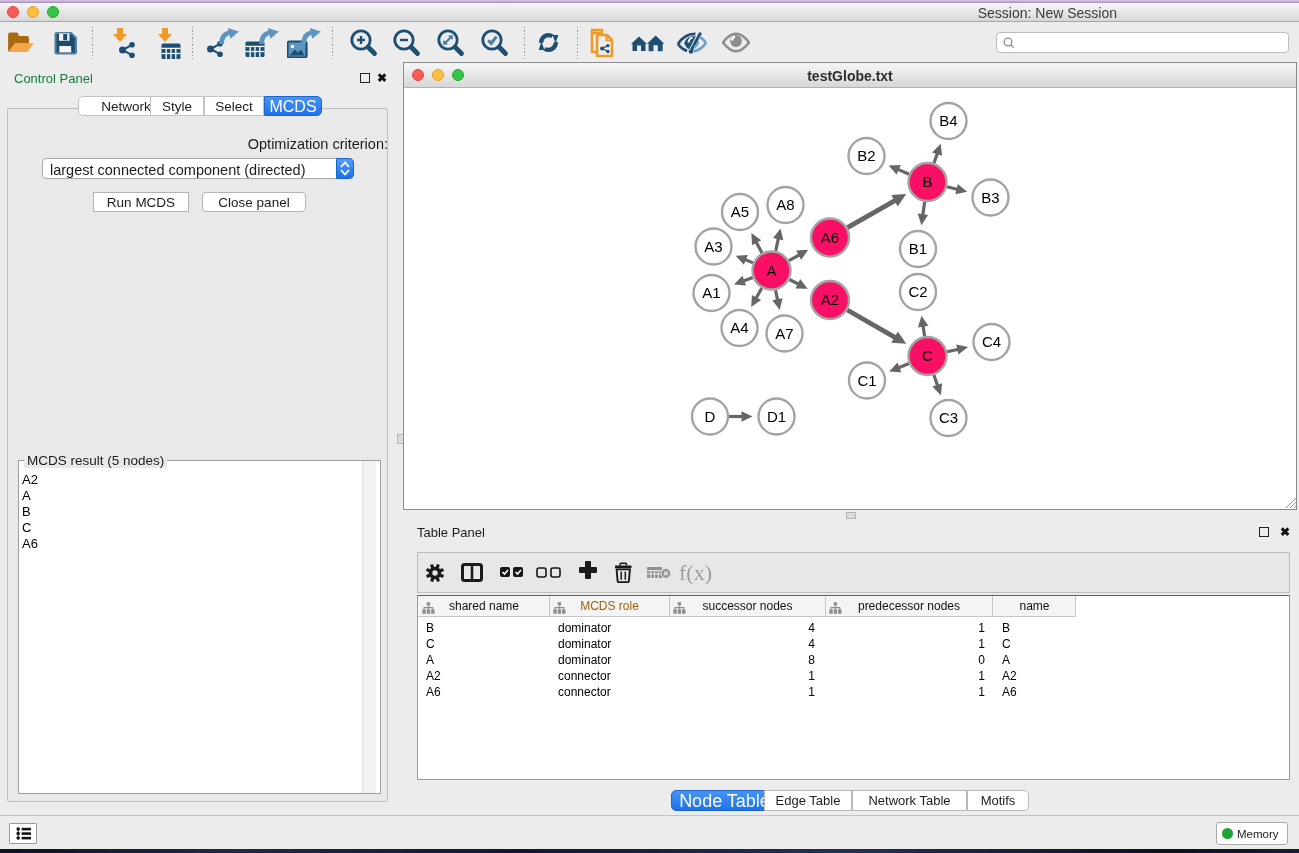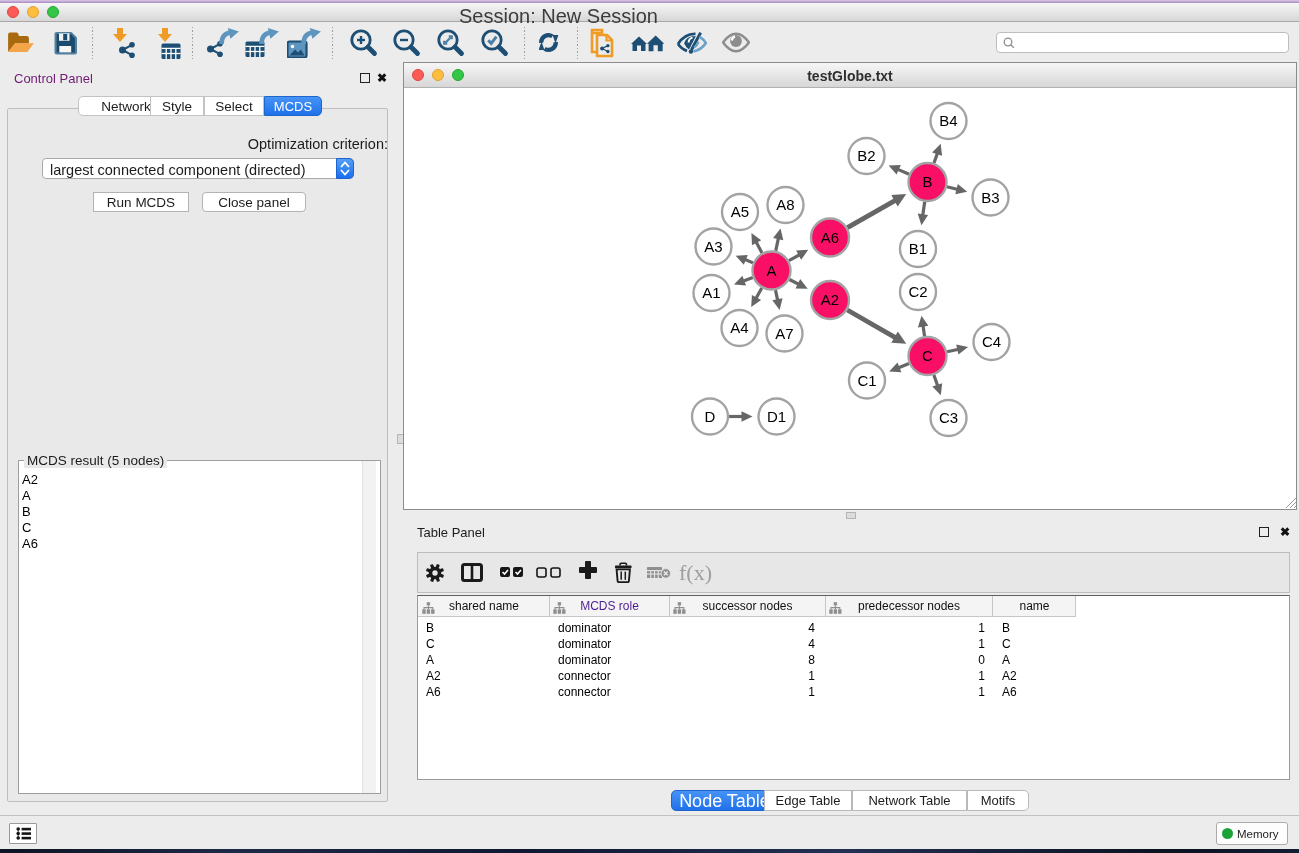--- a/index.html
+++ b/index.html
@@ -7,21 +7,21 @@
 .abs { position:absolute; }
 </style></head>
 <body>
 
 <div class="abs" style="left:0;top:0;width:1299px;height:3px;background:linear-gradient(#dccbe8,#b89fcc 65%,#a68cbf)"></div>
 <div class="abs" style="left:0;top:849px;width:1299px;height:4px;background:linear-gradient(90deg,#0c1322,#1d2a47 18%,#0f1830 40%,#223052 65%,#0a111f 90%,#131d33)"></div>
 <div class="abs" style="left:0;top:3px;width:1299px;height:19px;background:linear-gradient(#f6f6f6,#d7d7d7);border-bottom:1px solid #a8a8a8"></div>
 <div class="abs" style="left:7px;top:6px;width:12px;height:12px;border-radius:50%;background:#fc5b57;border:0.5px solid #e1443e"></div>
 <div class="abs" style="left:27px;top:6px;width:12px;height:12px;border-radius:50%;background:#fdbe40;border:0.5px solid #e2a130"></div>
 <div class="abs" style="left:47px;top:6px;width:12px;height:12px;border-radius:50%;background:#35c649;border:0.5px solid #1eab29"></div>
-<div class="abs" style="left:0;top:5px;width:1117px;height:16px;text-align:center;font-size:20px;color:#3c3c3c">Session: New Session</div>
+<div class="abs" style="left:0;top:5px;width:1117px;height:16px;text-align:right;font-size:14px;color:#3c3c3c">Session: New Session</div>
 <div class="abs" style="left:0;top:23px;width:1299px;height:40px;background:#ececec"></div>
 <div class="abs" style="left:92px;top:27px;width:1px;height:32px;background-image:repeating-linear-gradient(#9d9d9d 0 1.5px,transparent 1.5px 3.5px)"></div>
 <div class="abs" style="left:192px;top:27px;width:1px;height:32px;background-image:repeating-linear-gradient(#9d9d9d 0 1.5px,transparent 1.5px 3.5px)"></div>
 <div class="abs" style="left:332px;top:27px;width:1px;height:32px;background-image:repeating-linear-gradient(#9d9d9d 0 1.5px,transparent 1.5px 3.5px)"></div>
 <div class="abs" style="left:524px;top:27px;width:1px;height:32px;background-image:repeating-linear-gradient(#9d9d9d 0 1.5px,transparent 1.5px 3.5px)"></div>
 <div class="abs" style="left:577px;top:27px;width:1px;height:32px;background-image:repeating-linear-gradient(#9d9d9d 0 1.5px,transparent 1.5px 3.5px)"></div>
 <svg class="abs" style="left:7px;top:29px" width="28" height="24" viewBox="0 0 28 24">
 <path d="M1.1 23 L1.1 5.6 Q1.1 3.6 3.1 3.6 L9.3 3.6 Q10.8 3.6 11.2 4.8 L12 7 L19.9 7 Q21.9 7 21.9 9 L21.9 14.5 L8.2 14.5 Z" fill="#a8690f"></path>
 <path d="M1.2 23 L7.9 14.2 L26.9 14.2 L20.3 23 Z" fill="#f4a54a"></path>
 </svg>
@@ -171,28 +171,28 @@
 <svg class="abs" style="left:722px;top:32px" width="28" height="21" viewBox="0 0 28 21">
 <path d="M1 10.5 Q7.5 1.8 14 1.8 Q20.5 1.8 27 10.5 Q20.5 19.2 14 19.2 Q7.5 19.2 1 10.5 Z" fill="none" stroke="#8d8d8d" stroke-width="2.5"></path>
 <circle cx="14" cy="9" r="5.9" fill="#8d8d8d"></circle>
 <path d="M9.8 8.5 A 5 5 0 0 1 13 4.4" stroke="#fff" stroke-width="2.2" fill="none"></path>
 </svg>
 <div class="abs" style="left:996px;top:32px;width:293px;height:21px;background:#fff;border:1px solid #bdbdbd;border-radius:4px"></div>
 <svg class="abs" style="left:1003px;top:37px" width="12" height="12" viewBox="0 0 12 12">
     <circle cx="5" cy="5" r="3.8" fill="none" stroke="#8e8e8e" stroke-width="1.3"></circle>
     <line x1="7.8" y1="7.8" x2="10.8" y2="10.8" stroke="#8e8e8e" stroke-width="1.3"></line>
   </svg>
-<div class="abs" style="left:14px;top:71px;font-size:13px;color:#701a75">Control Panel</div>
+<div class="abs" style="left:14px;top:71px;font-size:13px;color:#15803d">Control Panel</div>
 <div class="abs" style="left:360px;top:73px;width:10px;height:10px;border:1.6px solid #222"></div>
 <div class="abs" style="left:377px;top:71px;font-size:12px;font-weight:bold;color:#111">✖</div>
 <div class="abs" style="left:7px;top:108px;width:381px;height:694px;background:#e9e9e9;border:1px solid #bfbfbf;border-radius:2px"></div>
 <div class="abs" style="left:78px;top:96px;width:96px;height:20px;background:#fff;border:1px solid #c3c3c3;border-radius:5px 0 0 5px;font-size:13.5px;text-align:center;line-height:19px;color:#1c1c1c">Network</div>
 <div class="abs" style="left:150px;top:96px;width:54px;height:20px;background:#fff;border:1px solid #c3c3c3;border-radius:0;font-size:13.5px;text-align:center;line-height:19px;color:#1c1c1c">Style</div>
 <div class="abs" style="left:204px;top:96px;width:60px;height:20px;background:#fff;border:1px solid #c3c3c3;border-radius:0;font-size:13.5px;text-align:center;line-height:19px;color:#1c1c1c">Select</div>
-<div class="abs" style="left:264px;top:96px;width:58px;height:20px;background:linear-gradient(#4794f6,#1f71ea);border:1px solid #1e66cc;border-radius:0 5px 5px 0;font-size:13px;text-align:center;line-height:19px;color:#fff">MCDS</div>
+<div class="abs" style="left:264px;top:96px;width:58px;height:20px;background:linear-gradient(#4794f6,#1f71ea);border:1px solid #1e66cc;border-radius:0 5px 5px 0;font-size:16px;text-align:center;line-height:19px;color:#fff">MCDS</div>
 <div class="abs" style="left:8px;top:136px;width:380px;height:14px;text-align:right;font-size:14.5px;color:#1c1c1c">Optimization criterion:</div>
 <div class="abs" style="left:42px;top:158px;width:312px;height:21px;background:#fff;border:1px solid #a9a9a9;border-radius:4px"></div>
 <div class="abs" style="left:50px;top:161.5px;font-size:14.5px;color:#1c1c1c">largest connected component (directed)</div>
 <div class="abs" style="left:336px;top:158px;width:18px;height:21px;background:linear-gradient(#54a0f2,#1a6ff2);border:1px solid #1c63cf;border-radius:0 5px 5px 0"></div>
 <svg class="abs" style="left:339px;top:161px" width="12" height="15" viewBox="0 0 12 15">
     <path d="M2 6 L6 1.5 L10 6" fill="none" stroke="#fff" stroke-width="1.8"></path>
     <path d="M2 9 L6 13.5 L10 9" fill="none" stroke="#fff" stroke-width="1.8"></path>
   </svg>
 <div class="abs" style="left:93px;top:192px;width:96px;height:20px;background:#fff;border:1px solid #b3b3b3;border-radius:0;font-size:13.5px;text-align:center;line-height:19px;color:#1c1c1c">Run MCDS</div>
 <div class="abs" style="left:202px;top:192px;width:104px;height:20px;background:#fff;border:1px solid #b3b3b3;border-radius:4px;font-size:13.5px;text-align:center;line-height:19px;color:#1c1c1c">Close panel</div>
@@ -366,21 +366,21 @@
 <div class="abs" style="left:419px;top:596px;width:131px;height:21px;border-right:1px solid #c6c6c6;text-align:center;font-size:12px;line-height:21px;color:#111">shared name</div>
 <svg class="abs" style="left:422px;top:602px" width="13" height="12" viewBox="0 0 13 12">
     <g fill="#8e8e8e">
       <rect x="4.7" y="0.2" width="3.4" height="3.2"></rect>
       <rect x="0.3" y="7.3" width="3.4" height="4.5"></rect>
       <rect x="4.7" y="7.3" width="3.4" height="4.5"></rect>
       <rect x="9.1" y="7.3" width="3.4" height="4.5"></rect>
     </g>
     <path d="M6.4 3.4 L6.4 7.3 M2 7.3 L2 5.6 L10.8 5.6 L10.8 7.3" stroke="#8e8e8e" stroke-width="1.1" fill="none"></path>
   </svg>
-<div class="abs" style="left:550px;top:596px;width:120px;height:21px;border-right:1px solid #c6c6c6;text-align:center;font-size:12px;line-height:21px;color:#4c1d95">MCDS role</div>
+<div class="abs" style="left:550px;top:596px;width:120px;height:21px;border-right:1px solid #c6c6c6;text-align:center;font-size:12px;line-height:21px;color:#a16207">MCDS role</div>
 <svg class="abs" style="left:553px;top:602px" width="13" height="12" viewBox="0 0 13 12">
     <g fill="#8e8e8e">
       <rect x="4.7" y="0.2" width="3.4" height="3.2"></rect>
       <rect x="0.3" y="7.3" width="3.4" height="4.5"></rect>
       <rect x="4.7" y="7.3" width="3.4" height="4.5"></rect>
       <rect x="9.1" y="7.3" width="3.4" height="4.5"></rect>
     </g>
     <path d="M6.4 3.4 L6.4 7.3 M2 7.3 L2 5.6 L10.8 5.6 L10.8 7.3" stroke="#8e8e8e" stroke-width="1.1" fill="none"></path>
   </svg>
 <div class="abs" style="left:670px;top:596px;width:156px;height:21px;border-right:1px solid #c6c6c6;text-align:center;font-size:12px;line-height:21px;color:#111">successor nodes</div>

